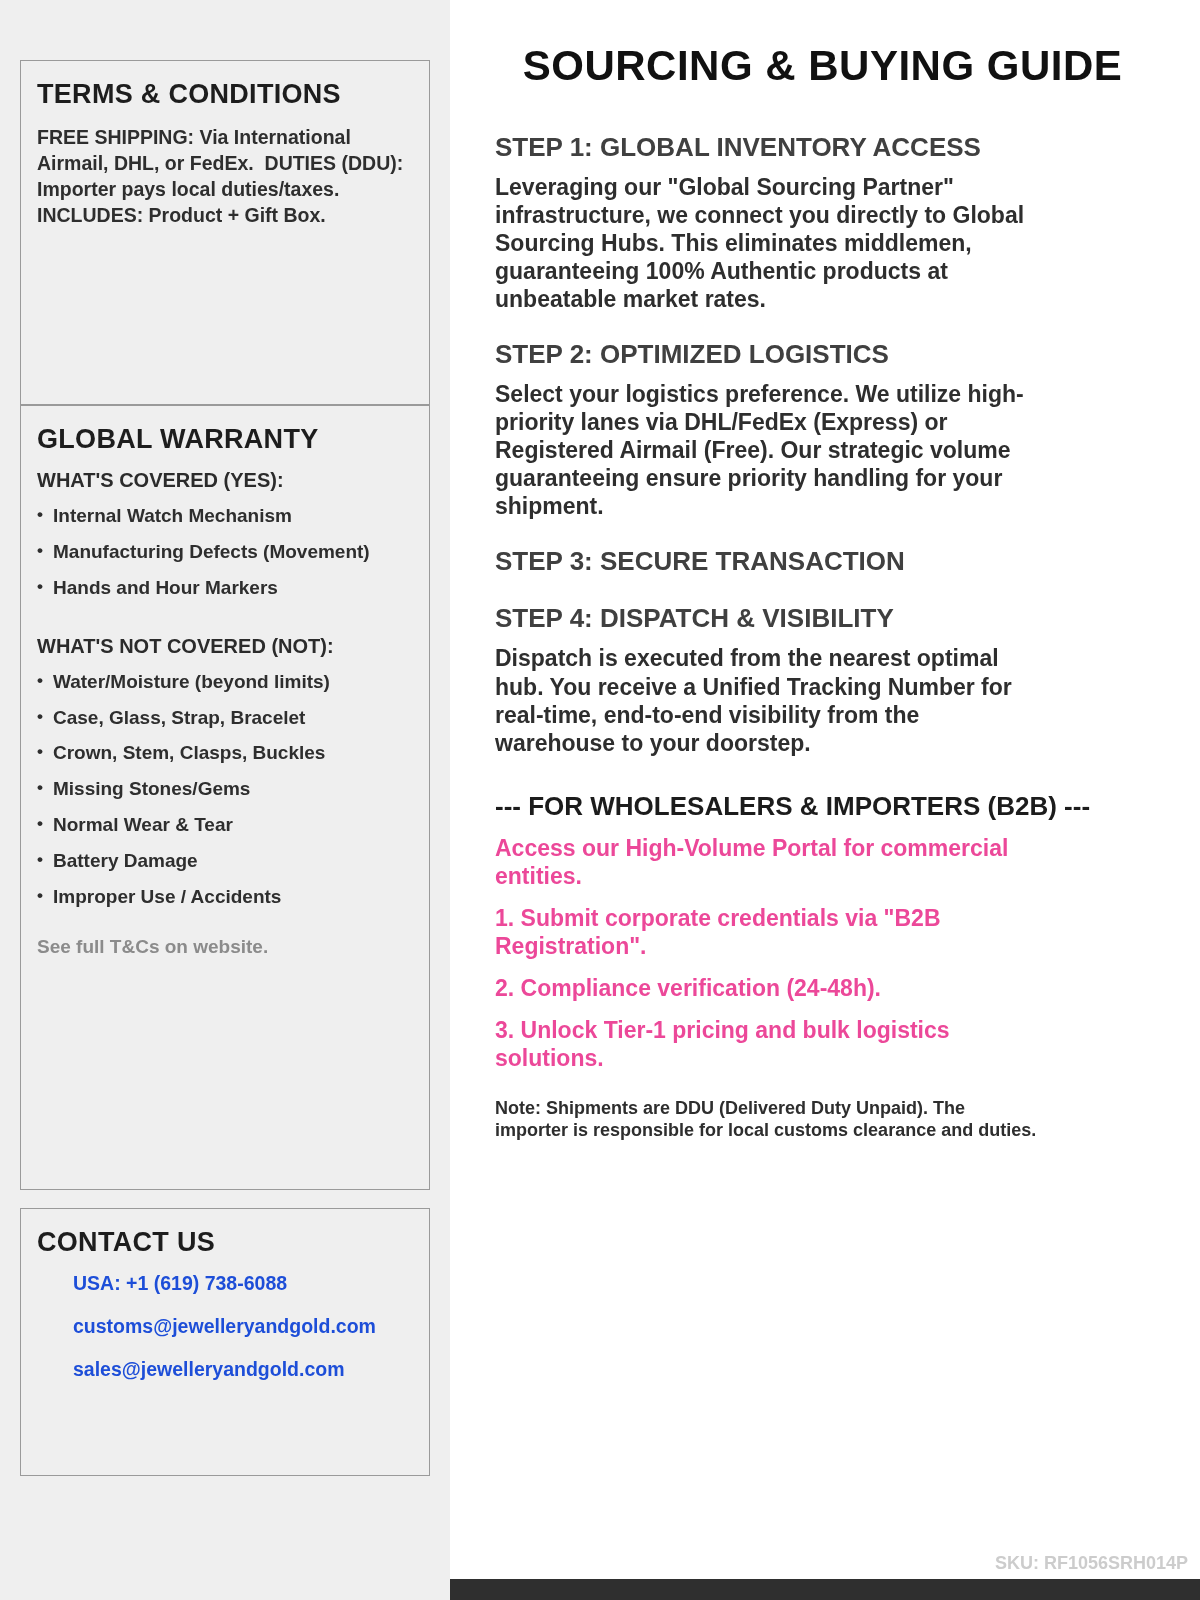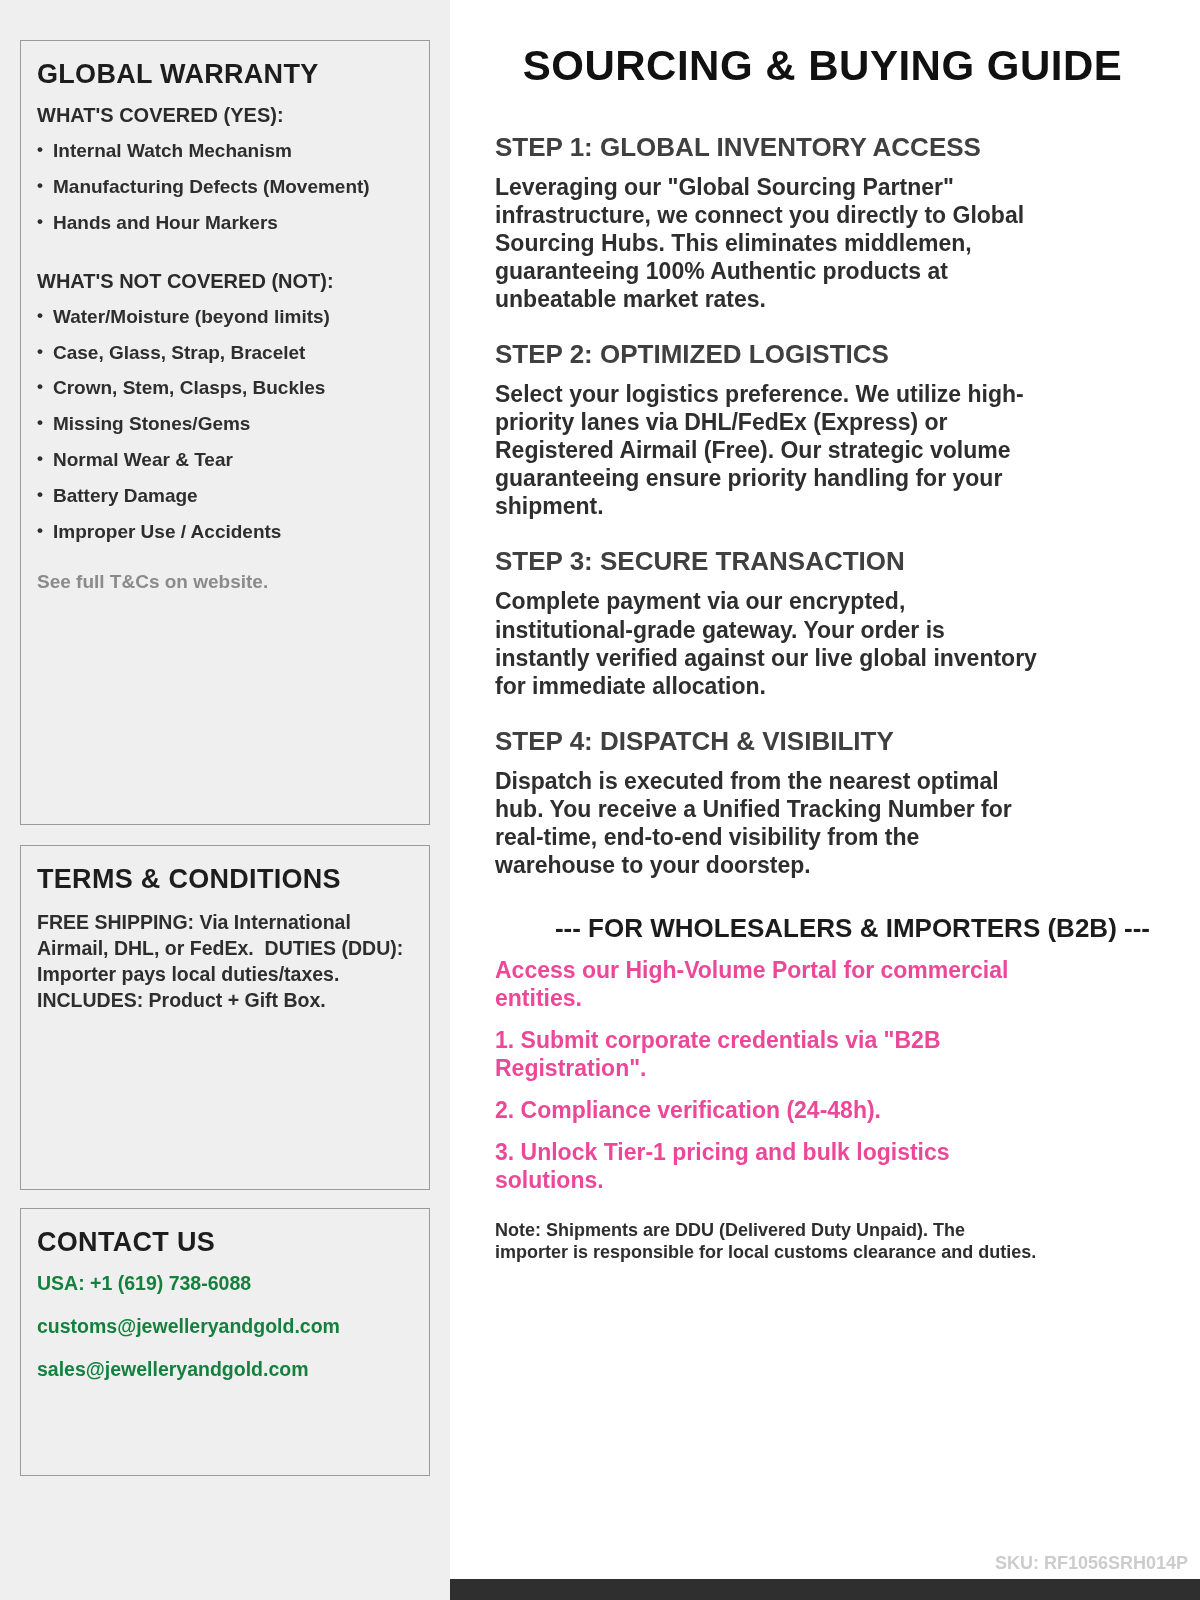--- a/index.html
+++ b/index.html
@@ -73,22 +73,23 @@
   .box-terms p {
     font-size: 19.5px;
     font-weight: 600;
     line-height: 1.34;
     color: #2e2e2e;
     white-space: pre-wrap;
   }
   .box-contact p {
     font-size: 19.5px;
     font-weight: 600;
-    color: #15803d;
+    color: #1d4ed8;
     margin-bottom: 20px;
+    margin-left: 36px;
   }
 
   
   .main {
     flex: 1;
     background: #ffffff;
     position: relative;
     padding: 42px 50px 0 45px;
   }
   .main-title {
@@ -112,21 +113,20 @@
     line-height: 1.22;
     color: #2e2e2e;
     max-width: 545px;
   }
   .b2b-heading {
     font-size: 26px;
     font-weight: 700;
     color: #1c1c1c;
     margin-top: 34px;
     margin-bottom: 12px;
-    text-align: right;
   }
   .b2b-intro, .b2b-item {
     font-size: 23px;
     font-weight: 600;
     line-height: 1.22;
     color: #ec4899;
     max-width: 560px;
     margin-bottom: 14px;
   }
   .b2b-note {
@@ -153,20 +153,25 @@
     height: 21px;
     background: #2f2f2f;
   }
 </style>
 </head>
 <body>
 
 <div class="page">
 
   <aside class="sidebar">
+
+    <section class="box box-terms">
+      <h2>TERMS &amp; CONDITIONS</h2>
+      <p>FREE SHIPPING: Via International Airmail, DHL, or FedEx.  DUTIES (DDU): Importer pays local duties/taxes.  INCLUDES: Product + Gift Box.</p>
+    </section>
 
     <section class="box box-warranty">
       <h2>GLOBAL WARRANTY</h2>
       <h3>WHAT'S COVERED (YES):</h3>
       <ul>
         <li>Internal Watch Mechanism</li>
         <li>Manufacturing Defects (Movement)</li>
         <li>Hands and Hour Markers</li>
       </ul>
       <h3 class="subhead-gap">WHAT'S NOT COVERED (NOT):</h3>
@@ -175,25 +180,20 @@
         <li>Case, Glass, Strap, Bracelet</li>
         <li>Crown, Stem, Clasps, Buckles</li>
         <li>Missing Stones/Gems</li>
         <li>Normal Wear &amp; Tear</li>
         <li>Battery Damage</li>
         <li>Improper Use / Accidents</li>
       </ul>
       <p class="footnote">See full T&amp;Cs on website.</p>
     </section>
 
-    <section class="box box-terms">
-      <h2>TERMS &amp; CONDITIONS</h2>
-      <p>FREE SHIPPING: Via International Airmail, DHL, or FedEx.  DUTIES (DDU): Importer pays local duties/taxes.  INCLUDES: Product + Gift Box.</p>
-    </section>
-
     <section class="box box-contact">
       <h2>CONTACT US</h2>
       <p>USA: +1 (619) 738-6088</p>
       <p>customs@jewelleryandgold.com</p>
       <p>sales@jewelleryandgold.com</p>
     </section>
 
   </aside>
 
   <main class="main">
@@ -205,21 +205,20 @@
       <p class="step-body">Leveraging our "Global Sourcing Partner" infrastructure, we connect you directly to Global Sourcing Hubs. This eliminates middlemen, guaranteeing 100% Authentic products at unbeatable market rates.</p>
     </section>
 
     <section class="step">
       <h2 class="step-heading">STEP 2: OPTIMIZED LOGISTICS</h2>
       <p class="step-body">Select your logistics preference. We utilize high-priority lanes via DHL/FedEx (Express) or Registered Airmail (Free). Our strategic volume guaranteeing ensure priority handling for your shipment.</p>
     </section>
 
     <section class="step">
       <h2 class="step-heading">STEP 3: SECURE TRANSACTION</h2>
-      <p class="step-body">Complete payment via our encrypted, institutional-grade gateway. Your order is instantly verified against our live global inventory for immediate allocation.</p>
     </section>
 
     <section class="step">
       <h2 class="step-heading">STEP 4: DISPATCH &amp; VISIBILITY</h2>
       <p class="step-body">Dispatch is executed from the nearest optimal hub. You receive a Unified Tracking Number for real-time, end-to-end visibility from the warehouse to your doorstep.</p>
     </section>
 
     <section>
       <h2 class="b2b-heading">--- FOR WHOLESALERS &amp; IMPORTERS (B2B) ---</h2>
       <p class="b2b-intro">Access our High-Volume Portal for commercial entities.</p>

